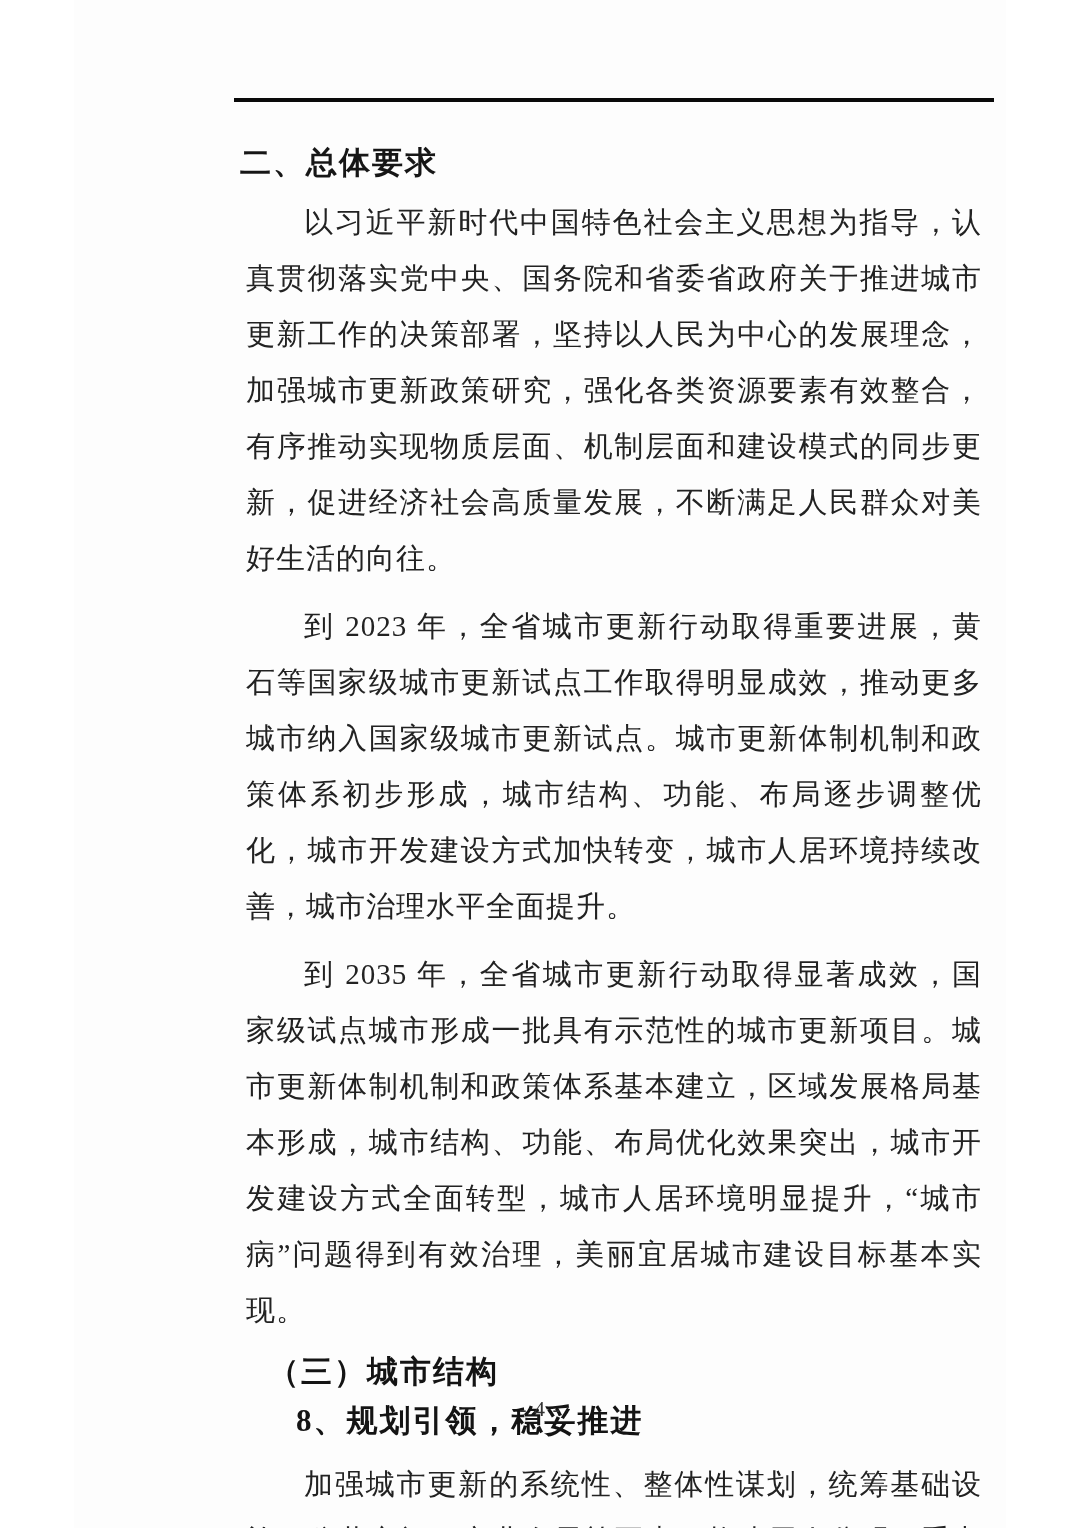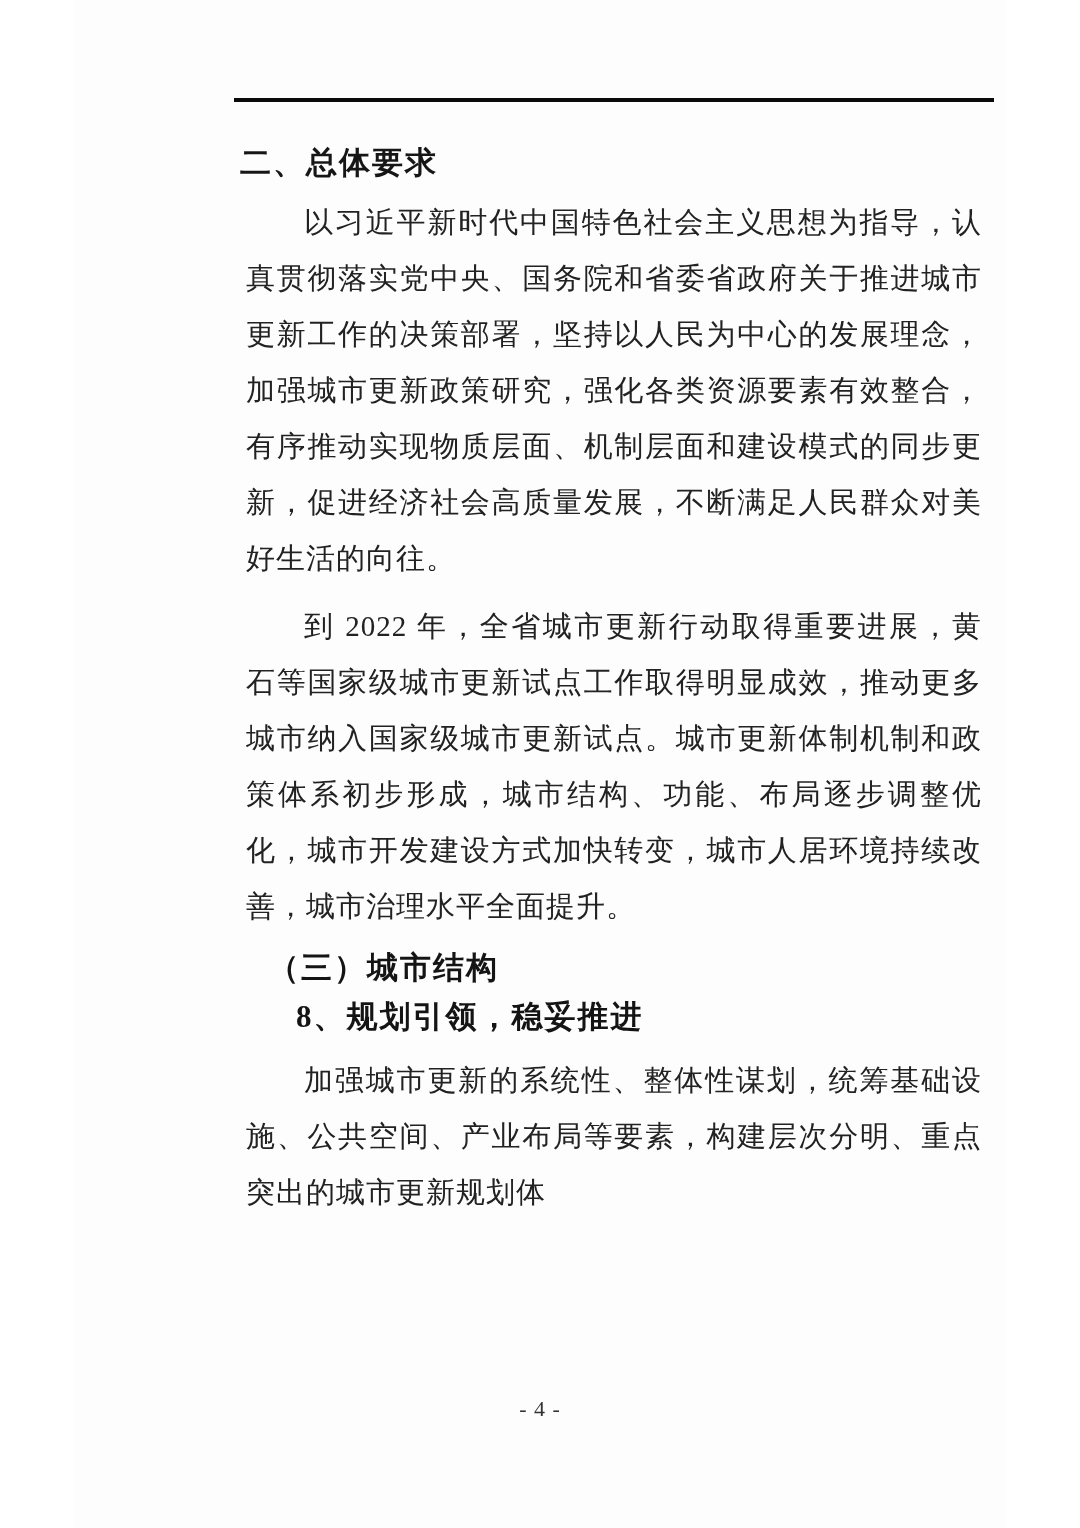--- a/index.html
+++ b/index.html
@@ -86,22 +86,23 @@
   <div class="top-rule"></div>
 
   <div class="content">
 
     <h1 class="section-heading">二、总体要求</h1>
 
 
     <p class="body-paragraph">以习近平新时代中国特色社会主义思想为指导，认真贯彻落实党中央、国务院和省委省政府关于推进城市更新工作的决策部署，坚持以人民为中心的发展理念，加强城市更新政策研究，强化各类资源要素有效整合，有序推动实现物质层面、机制层面和建设模式的同步更新，促进经济社会高质量发展，不断满足人民群众对美好生活的向往。</p>
 
 
-    <p class="body-paragraph">到 2022 年，全省城市更新行动取得重要进展，黄石等国家级城市更新试点工作取得明显成效，推动更多城市纳入国家级城市更新试点。城市更新体制机制和政策体系初步形成，城市结构、功能、布局逐步调整优化，城市开发建设方式加快转变，城市人居环境持续改善，城市治理水平全面提升。</p>
+    <p class="body-paragraph">到 2023 年，全省城市更新行动取得重要进展，黄石等国家级城市更新试点工作取得明显成效，推动更多城市纳入国家级城市更新试点。城市更新体制机制和政策体系初步形成，城市结构、功能、布局逐步调整优化，城市开发建设方式加快转变，城市人居环境持续改善，城市治理水平全面提升。</p>
 
+    <p class="body-paragraph">到 2035 年，全省城市更新行动取得显著成效，国家级试点城市形成一批具有示范性的城市更新项目。城市更新体制机制和政策体系基本建立，区域发展格局基本形成，城市结构、功能、布局优化效果突出，城市开发建设方式全面转型，城市人居环境明显提升，“城市病”问题得到有效治理，美丽宜居城市建设目标基本实现。</p>
 
     <h2 class="subsection-heading">（三）城市结构</h2>
 
     <h3 class="numbered-heading">8、规划引领，稳妥推进</h3>
 
     <p class="body-paragraph">加强城市更新的系统性、整体性谋划，统筹基础设施、公共空间、产业布局等要素，构建层次分明、重点突出的城市更新规划体</p>
 
   </div>
 
   <div class="page-number">- 4 -</div>

